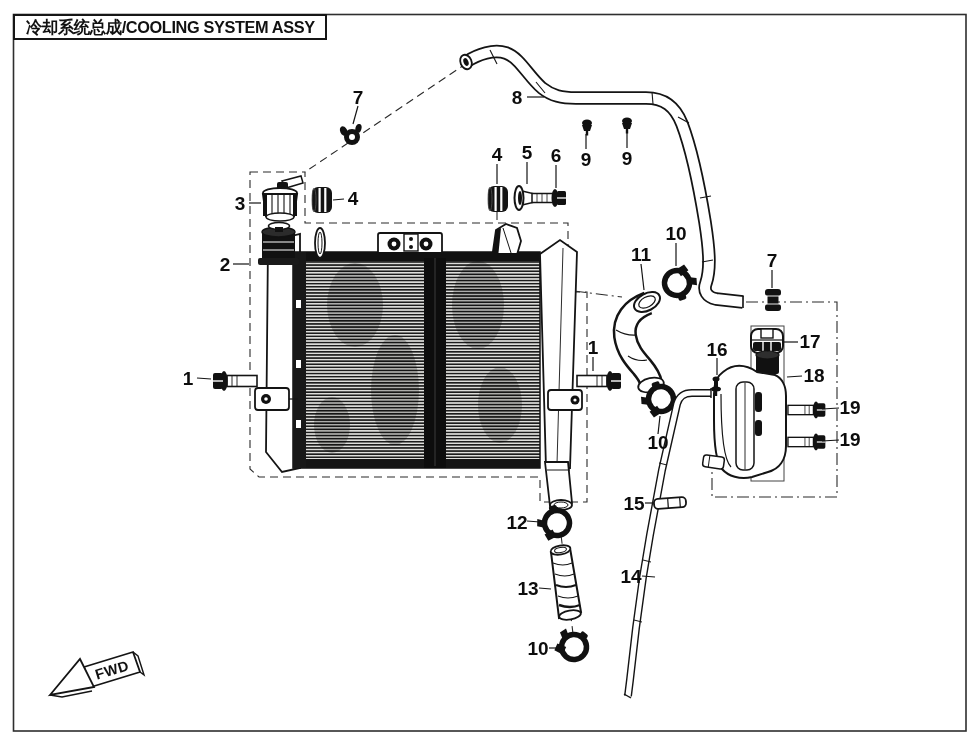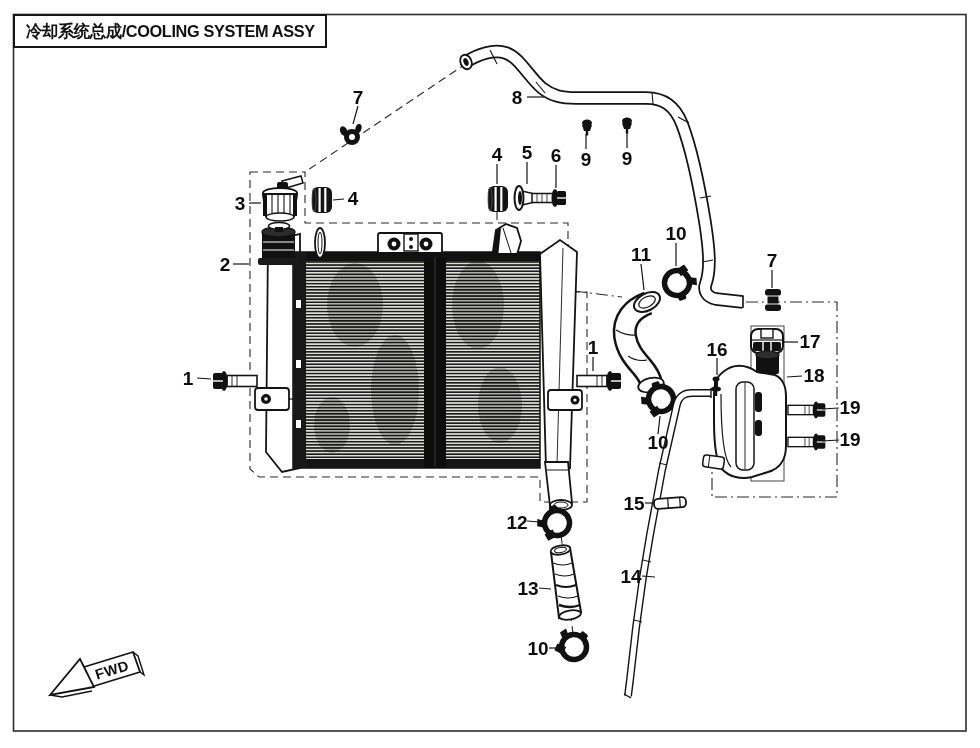--- a/index.html
+++ b/index.html
@@ -1,19 +1,19 @@
 <!DOCTYPE html>
 <html><head>
 <meta charset="utf-8">
 <style>
   html,body{margin:0;padding:0;background:#fff;}
   .stage{position:relative;width:980px;height:748px;background:#fff;overflow:hidden;
          font-family:"Liberation Sans",sans-serif;}
   .stage svg{position:absolute;left:0;top:0;}
-  .title-box{position:absolute;left:13px;top:14px;width:314px;height:34px;box-sizing:border-box;
+  .title-box{position:absolute;left:13px;top:14px;width:314px;height:26px;box-sizing:border-box;
              border:2px solid #161616;background:#fff;display:flex;align-items:center;justify-content:center;
              z-index:3;}
   .title-box span{font-weight:bold;font-size:17px;letter-spacing:-0.4px;color:#111;white-space:nowrap;
                   transform:scaleX(.96);}
   .lbl{font-family:"Liberation Sans",sans-serif;font-weight:700;font-size:19px;fill:#0d0d0d;}
   .fwd{font-family:"Liberation Sans",sans-serif;font-weight:700;font-size:14.5px;fill:#111;letter-spacing:.5px;}
   .ln{stroke:#141414;stroke-width:1.2;fill:none;}
   .dash{stroke:#2a2a2a;stroke-width:1.1;fill:none;stroke-dasharray:8 5;}
   .dashdot{stroke:#2a2a2a;stroke-width:1.1;fill:none;stroke-dasharray:12 4 2 4;}
   .wh{fill:#fff;stroke:#141414;}

